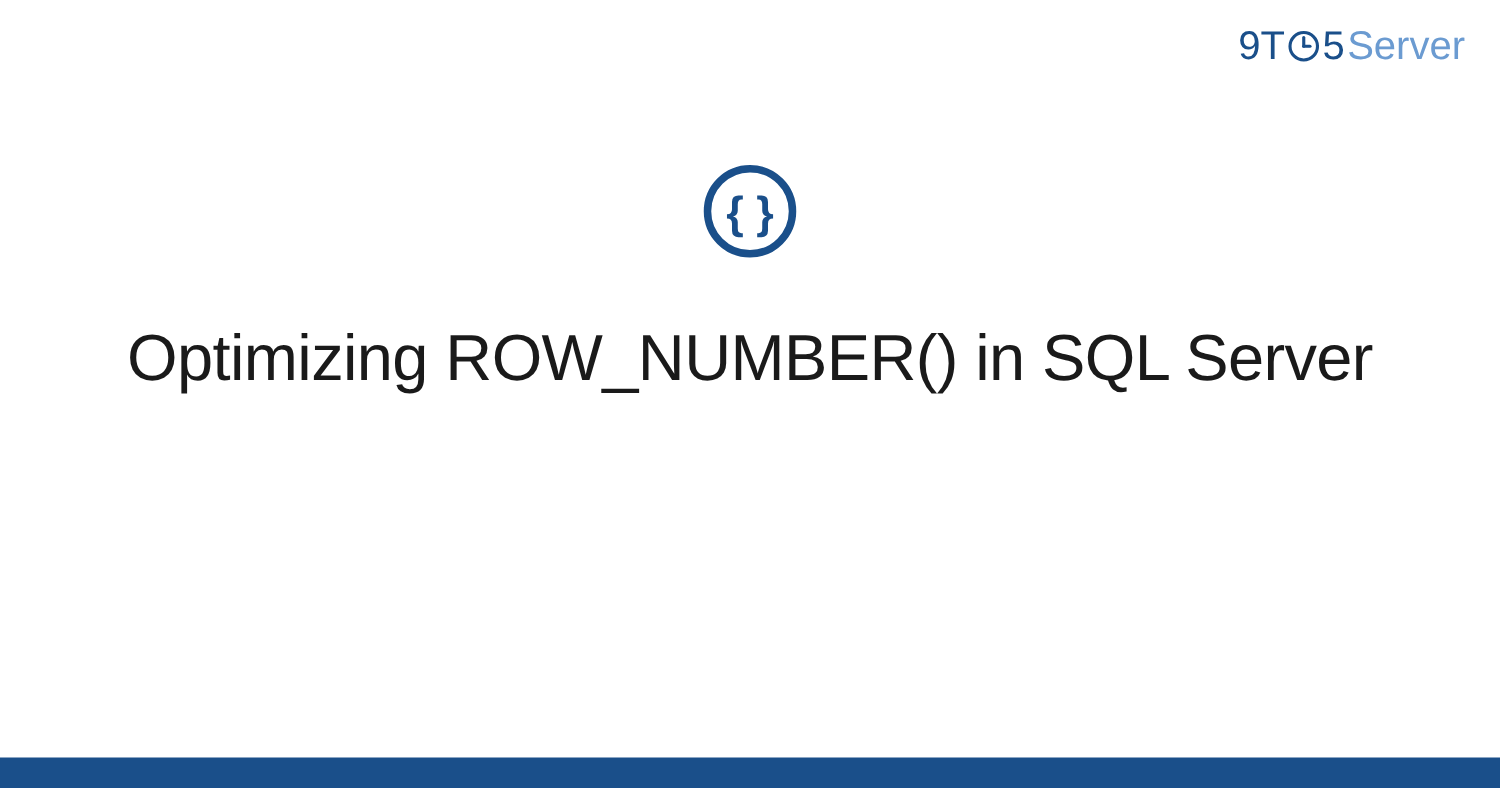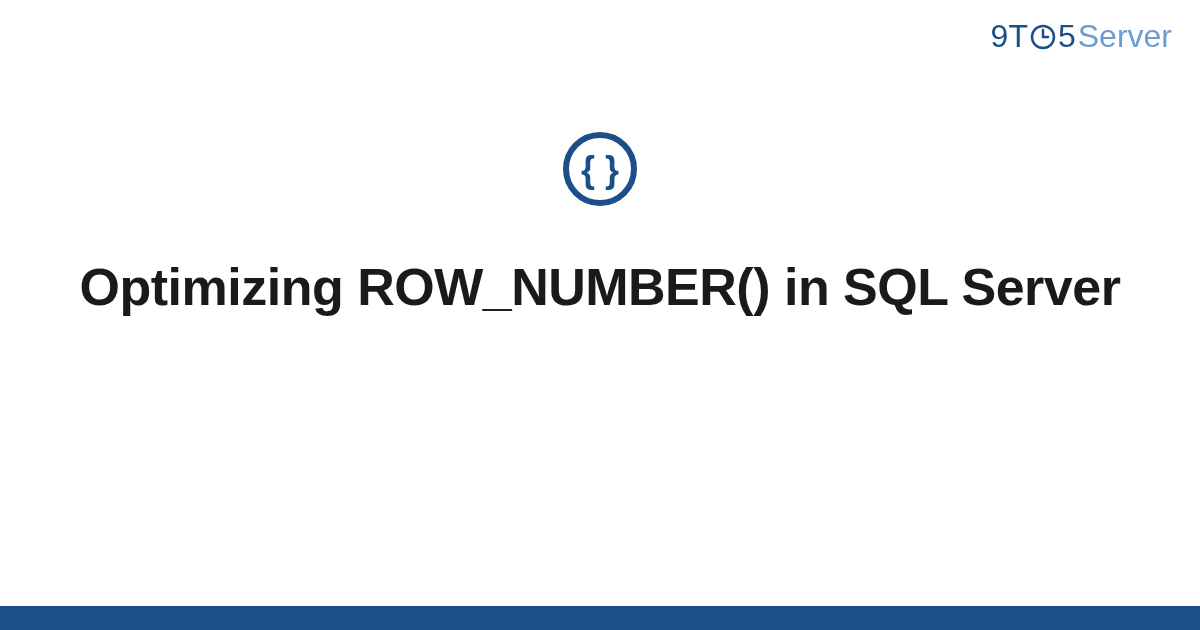--- a/index.html
+++ b/index.html
@@ -53,21 +53,21 @@
       height: 78px;
     }
     .title {
       position: absolute;
       top: 255px;
       left: 50%;
       transform: translateX(-50%);
       width: 90%;
       text-align: center;
       font-size: 52px;
-      font-weight: 700;
+      font-weight: 400;
       color: #1a1a1a;
       line-height: 1.25;
       letter-spacing: -0.5px;
     }
     .bottom-bar {
       position: absolute;
       bottom: 0;
       left: 0;
       right: 0;
       height: 24px;

